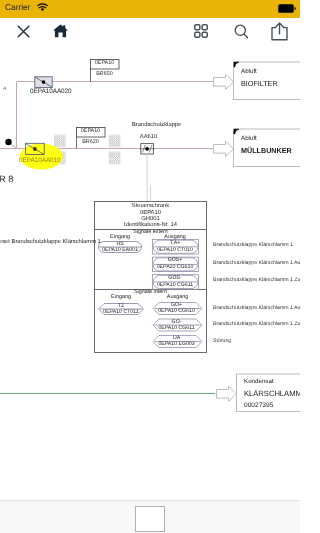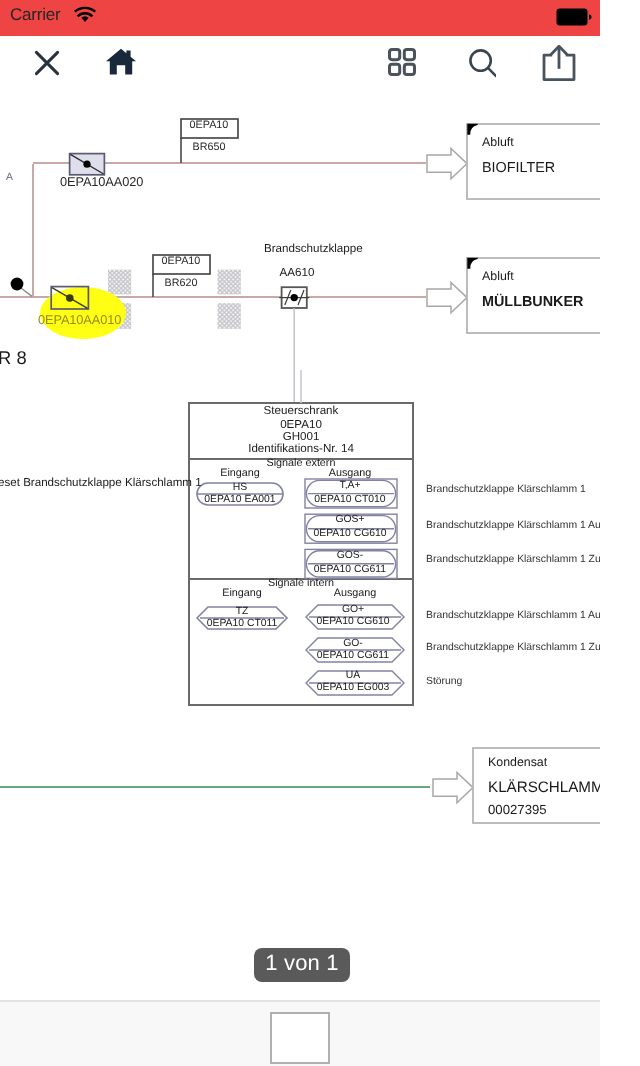--- a/index.html
+++ b/index.html
@@ -1,20 +1,20 @@
 <!DOCTYPE html>
 <html><head>
 <meta charset="utf-8">
 <style>
   html,body{margin:0;padding:0;}
   body{width:300px;height:533px;background:#fff;font-family:"Liberation Sans",sans-serif;overflow:hidden;-webkit-font-smoothing:antialiased;text-rendering:geometricPrecision;}
   .app{position:relative;width:300px;height:533px;background:#fff;}
 
   
-  .statusbar{position:absolute;left:0;top:0;width:300px;height:18px;background:#ef4444;}
+  .statusbar{position:absolute;left:0;top:0;width:300px;height:18px;background:#eab308;}
   .sb-carrier{position:absolute;left:5px;top:2px;font-size:8.5px;color:#262628;letter-spacing:-0.1px;}
   .sb-wifi{position:absolute;left:37px;top:3px;line-height:0;}
   .sb-time{position:absolute;left:0;top:2px;width:300px;text-align:center;font-size:9px;font-weight:bold;color:#1c1c1e;letter-spacing:-0.1px;}
   .sb-batt{position:absolute;right:4px;top:4px;line-height:0;}
 
   
   .toolbar{position:absolute;left:0;top:18px;width:300px;height:29px;background:#fff;border-bottom:0.5px solid #d6d6d8;}
   .tb-btn{position:absolute;top:0;height:26px;display:flex;align-items:center;justify-content:center;}
 
   
@@ -260,19 +260,18 @@
       <div class="txt ctr" style="left:151.5px;top:295.1px;width:50px;font-size:5.2px;color:#1a1a1a;">0EPA10 EG003</div>
       <div class="txt" style="left:213.0px;top:196.0px;font-size:5.2px;color:#333333;">Brandschutzklappe Klärschlamm 1</div>
       <div class="txt" style="left:213.0px;top:213.5px;font-size:5.2px;color:#333333;">Brandschutzklappe Klärschlamm 1 Auf</div>
       <div class="txt" style="left:213.0px;top:231.0px;font-size:5.2px;color:#333333;">Brandschutzklappe Klärschlamm 1 Zu</div>
       <div class="txt" style="left:213.0px;top:258.5px;font-size:5.2px;color:#333333;">Brandschutzklappe Klärschlamm 1 Auf</div>
       <div class="txt" style="left:213.0px;top:275.0px;font-size:5.2px;color:#333333;">Brandschutzklappe Klärschlamm 1 Zu</div>
       <div class="txt" style="left:213.0px;top:291.5px;font-size:5.2px;color:#333333;">Störung</div>
     </div>
   </div>
 
-  <div class="pagepill">1 von 1</div>
 
   <div class="thumbbar">
     <div class="thumb"></div>
   </div>
 
 </div>
 
 </body></html>

